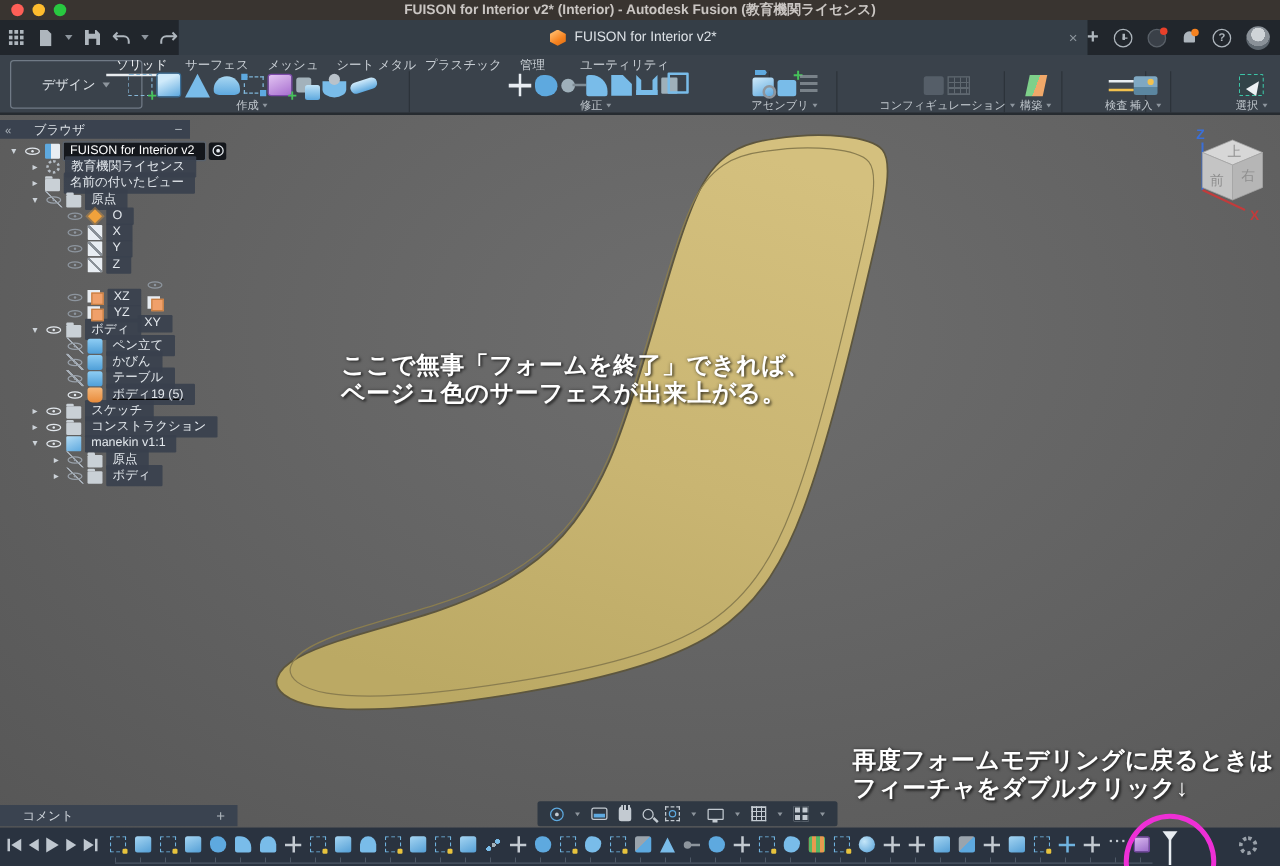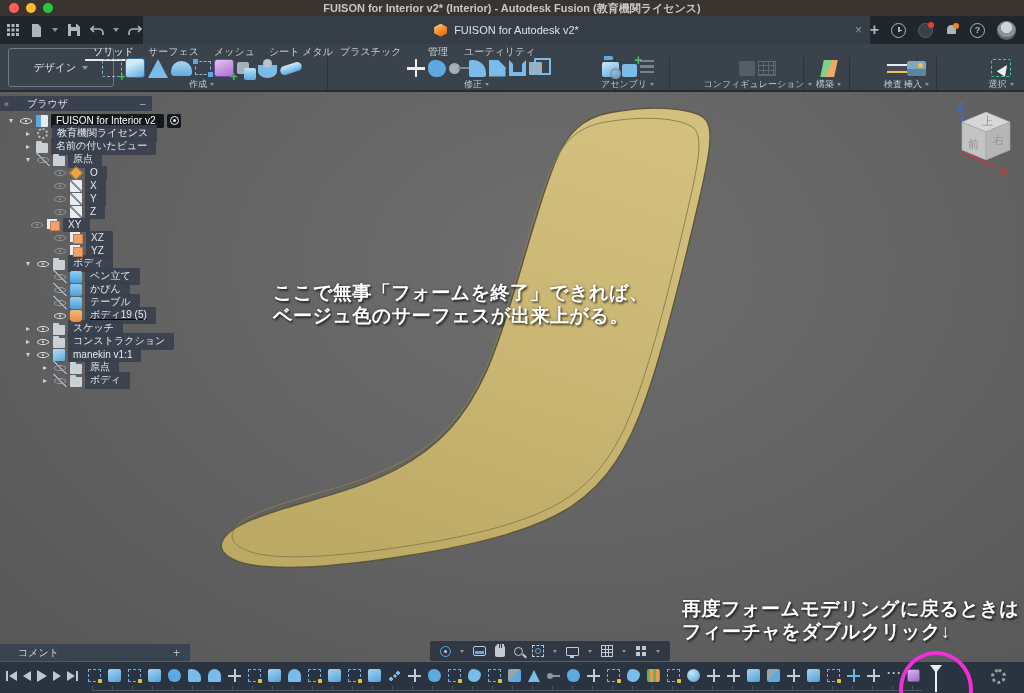--- a/index.html
+++ b/index.html
@@ -36,21 +36,21 @@
   .avatar{width:19px;height:19px;border-radius:50%;background:radial-gradient(circle at 50% 35%,#cfd4d8 35%,#8a9198 36% 60%,#5d666e 61%)}
 
   
   .ribbon{position:absolute;left:0;top:44px;width:1024px;height:48px;background:#3a424b;border-bottom:2px solid #262b30}
   .design-btn{position:absolute;left:8px;top:4px;width:106px;height:39px;border:1px solid #707a86;border-radius:3px;display:flex;align-items:center;justify-content:center;gap:6px;color:#dde2e7;font-size:10.5px}
   .rtabs{position:absolute;left:0;top:0;width:100%;height:13px}
   .rtab{position:absolute;top:1px;font-size:10px;color:#c7cdd3;white-space:nowrap}
   .rtab.active{color:#eef1f4}
   .rtab.active::after{content:"";position:absolute;left:-8px;right:-8px;bottom:-2px;height:2px;background:#e8ecef}
   .rtab:nth-child(1){left:93px}.rtab:nth-child(2){left:148px}.rtab:nth-child(3){left:214px}
-  .rtab:nth-child(4){left:269px}.rtab:nth-child(5){left:340px}.rtab:nth-child(6){left:428px}.rtab:nth-child(7){left:464px}
+  .rtab:nth-child(4){left:269px}.rtab:nth-child(5){left:340px}.rtab:nth-child(6){left:416px}.rtab:nth-child(7){left:464px}
   .rgroup{position:absolute;top:13px;height:33px;display:flex;flex-direction:column;align-items:center;border-right:1px solid #2c333a}
   .rgroup:last-child{border-right:none}
   .rgroup:nth-of-type(1){left:76px;width:252px}.rgroup:nth-of-type(2){left:338px;width:278px}
   .rgroup:nth-of-type(3){left:586px;width:84px}.rgroup:nth-of-type(4){left:712px;width:92px}
   .rgroup:nth-of-type(5){left:808px;width:42px}.rgroup:nth-of-type(6){left:877px;width:40px}
   .rgroup:nth-of-type(7){left:897px;width:40px}.rgroup:nth-of-type(8){left:978px;width:46px}
   .gicons{flex:1;display:flex;align-items:center;justify-content:center;gap:3px}
   .glabel{height:11px;font-size:9px;color:#c0c7cd;display:flex;align-items:center;gap:3px;white-space:nowrap}
   .glabel .caret{border-top-width:3px;border-left-width:2.5px;border-right-width:2.5px}
 
@@ -261,21 +261,21 @@
       </span>
     <span class="caret"></span>
     <span class="tb-ic">
         <svg width="13" height="12">
           <path d="M6.5 0 L13 5 H11 V12 H8 V8 H5 V12 H2 V5 H0 Z" fill="#aeb6bd"></path>
         </svg>
       </span>
   </div>
   <div class="doc-tab">
     <span class="fusion-logo"></span>
-    <span class="doc-tab-label">FUISON for Autodesk v2*</span>
+    <span class="doc-tab-label">FUISON for Interior v2*</span>
     <span class="tab-close">×</span>
   </div>
   <div class="tb-right">
     <span class="plus-ic">+</span>
     <span class="circ-ic clock"></span>
     <span class="job-ic"></span>
     <span class="bell-ic"></span>
     <span class="help-ic">?</span>
     <span class="avatar"></span>
   </div>
@@ -473,21 +473,21 @@
         <span class="eye dim"></span>
         <span class="bi bi-axis"></span>
         <span class="tlabel">Y</span>
       </div>
       <div class="trow" style="padding-left: 40px;">
         <span class="spacer"></span>
         <span class="eye dim"></span>
         <span class="bi bi-axis"></span>
         <span class="tlabel">Z</span>
       </div>
-      <div class="trow" style="padding-left: 17px;">
+      <div class="trow" style="padding-left: 48px; flex-direction: column;">
         <span class="spacer"></span>
         <span class="eye dim"></span>
         <span class="bi bi-plane"></span>
         <span class="tlabel">XY</span>
       </div>
       <div class="trow" style="padding-left: 40px;">
         <span class="spacer"></span>
         <span class="eye dim"></span>
         <span class="bi bi-plane"></span>
         <span class="tlabel">XZ</span>

